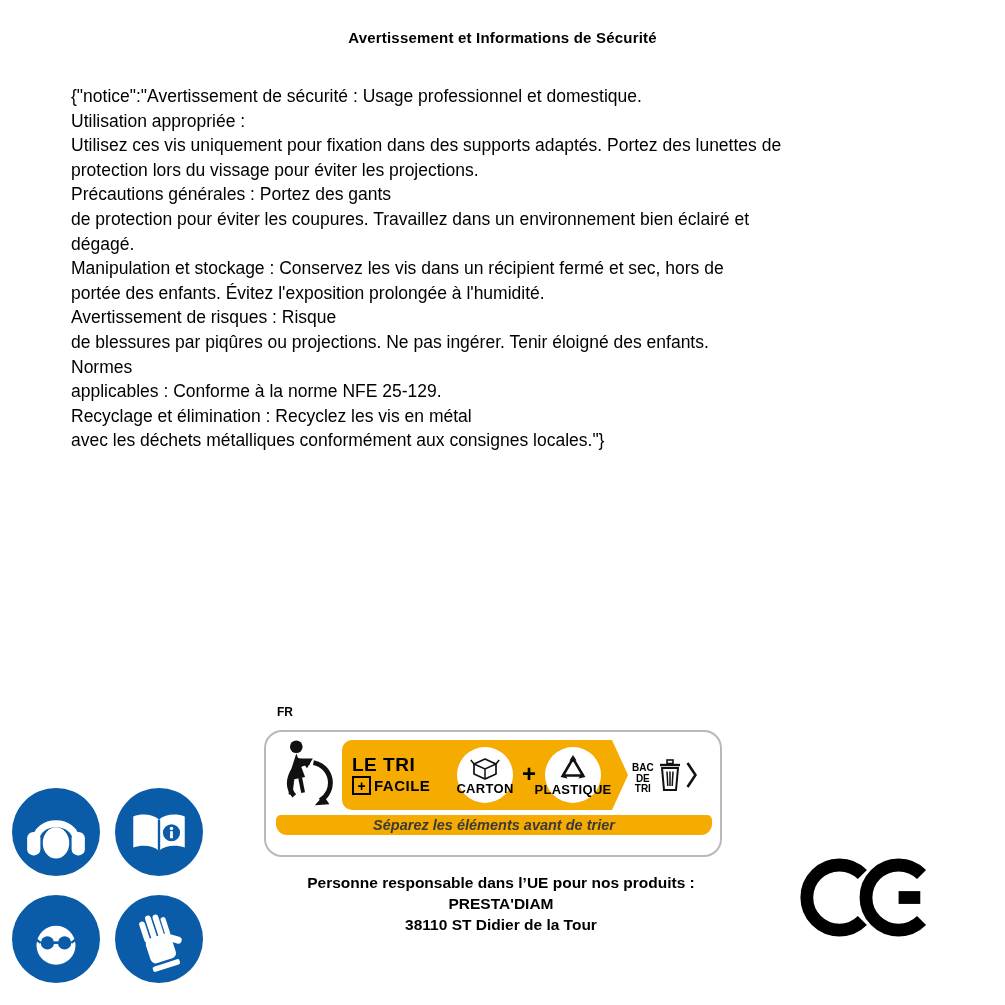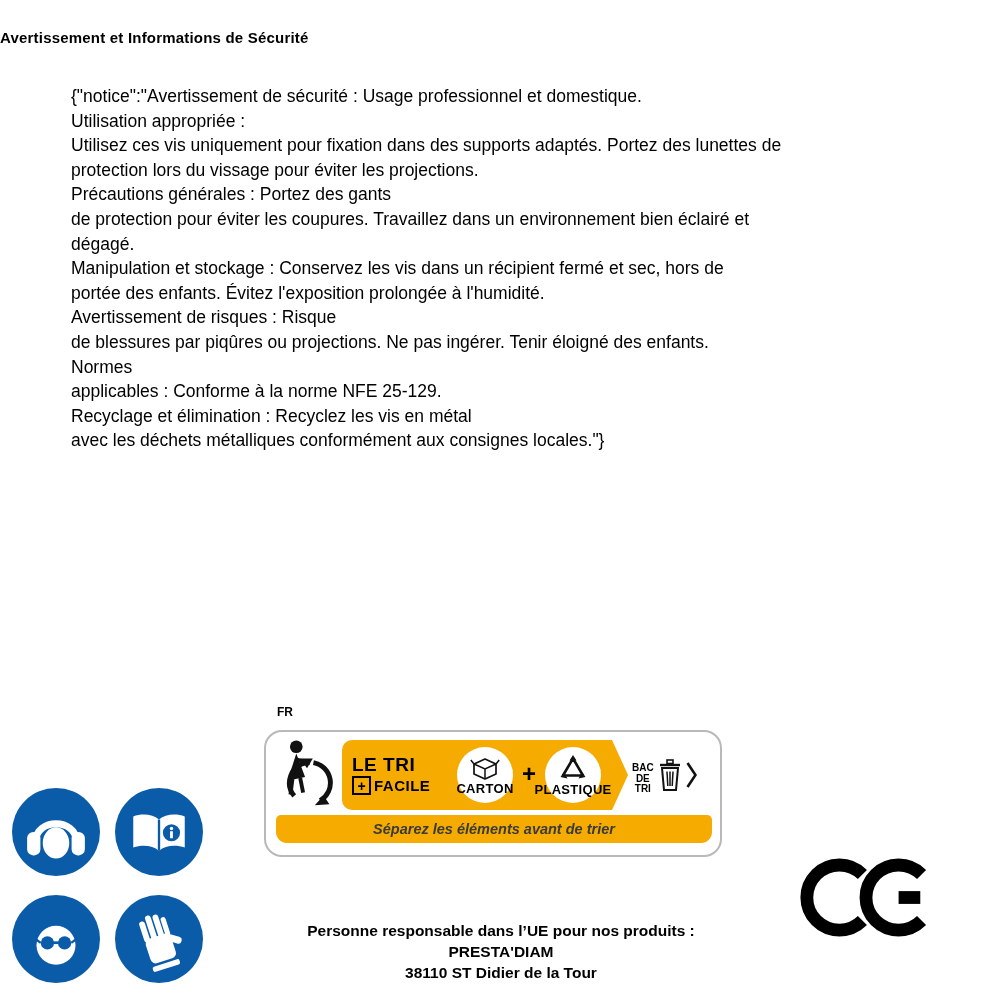--- a/index.html
+++ b/index.html
@@ -1,21 +1,21 @@
 <!DOCTYPE html>
 <html><head>
 <meta charset="utf-8">
 <style>
   html,body{margin:0;padding:0;}
   body{
     width:1005px;height:1005px;background:#ffffff;position:relative;
     font-family:"Liberation Sans", sans-serif;color:#000;overflow:hidden;
   }
   .title{
-    position:absolute;top:29px;left:0;width:100%;
+    position:absolute;top:29px;left:0;width:100%;text-align:center;
     font-size:15px;font-weight:700;letter-spacing:.2px;
   }
   .notice{
     position:absolute;left:71px;top:84px;width:845px;
     font-size:17.5px;line-height:24.6px;white-space:pre-line;
   }
 
   
   .icons-grid{
     position:absolute;left:12px;top:788px;
@@ -54,29 +54,29 @@
     width:56px;height:56px;border-radius:50%;background:#fff;flex:none;
     display:flex;flex-direction:column;align-items:center;justify-content:center;gap:1px;
   }
   .badge-label{font-size:13px;font-weight:800;letter-spacing:.3px;}
   .plus-sign{font-size:24px;font-weight:900;flex:none;margin-top:-2px;}
   .bac{flex:none;width:80px;display:flex;align-items:center;gap:3px;}
   .bac-label{
     font-size:10px;font-weight:800;line-height:10.5px;white-space:pre-line;text-align:center;margin-top:8px;
   }
   .tagline{
-    height:28px;margin-top:2px;background:#f5ab00;border-radius:5px 5px 11px 11px;
+    height:20px;margin-top:2px;background:#f5ab00;border-radius:5px 5px 11px 11px;
     display:flex;align-items:center;justify-content:center;
     font-style:italic;font-weight:700;font-size:14.5px;color:#3a3a3a;
   }
 
   
   .address{
     position:absolute;left:272px;top:872px;width:458px;text-align:center;
-    font-size:15.5px;font-weight:700;line-height:21px;margin-top:48px;
+    font-size:15.5px;font-weight:700;line-height:21px;
   }
 
   
   .ce{position:absolute;left:800px;top:853px;width:140px;height:90px;}
 </style>
 </head>
 <body>
 
 <div class="title">Avertissement et Informations de Sécurité</div>
 

